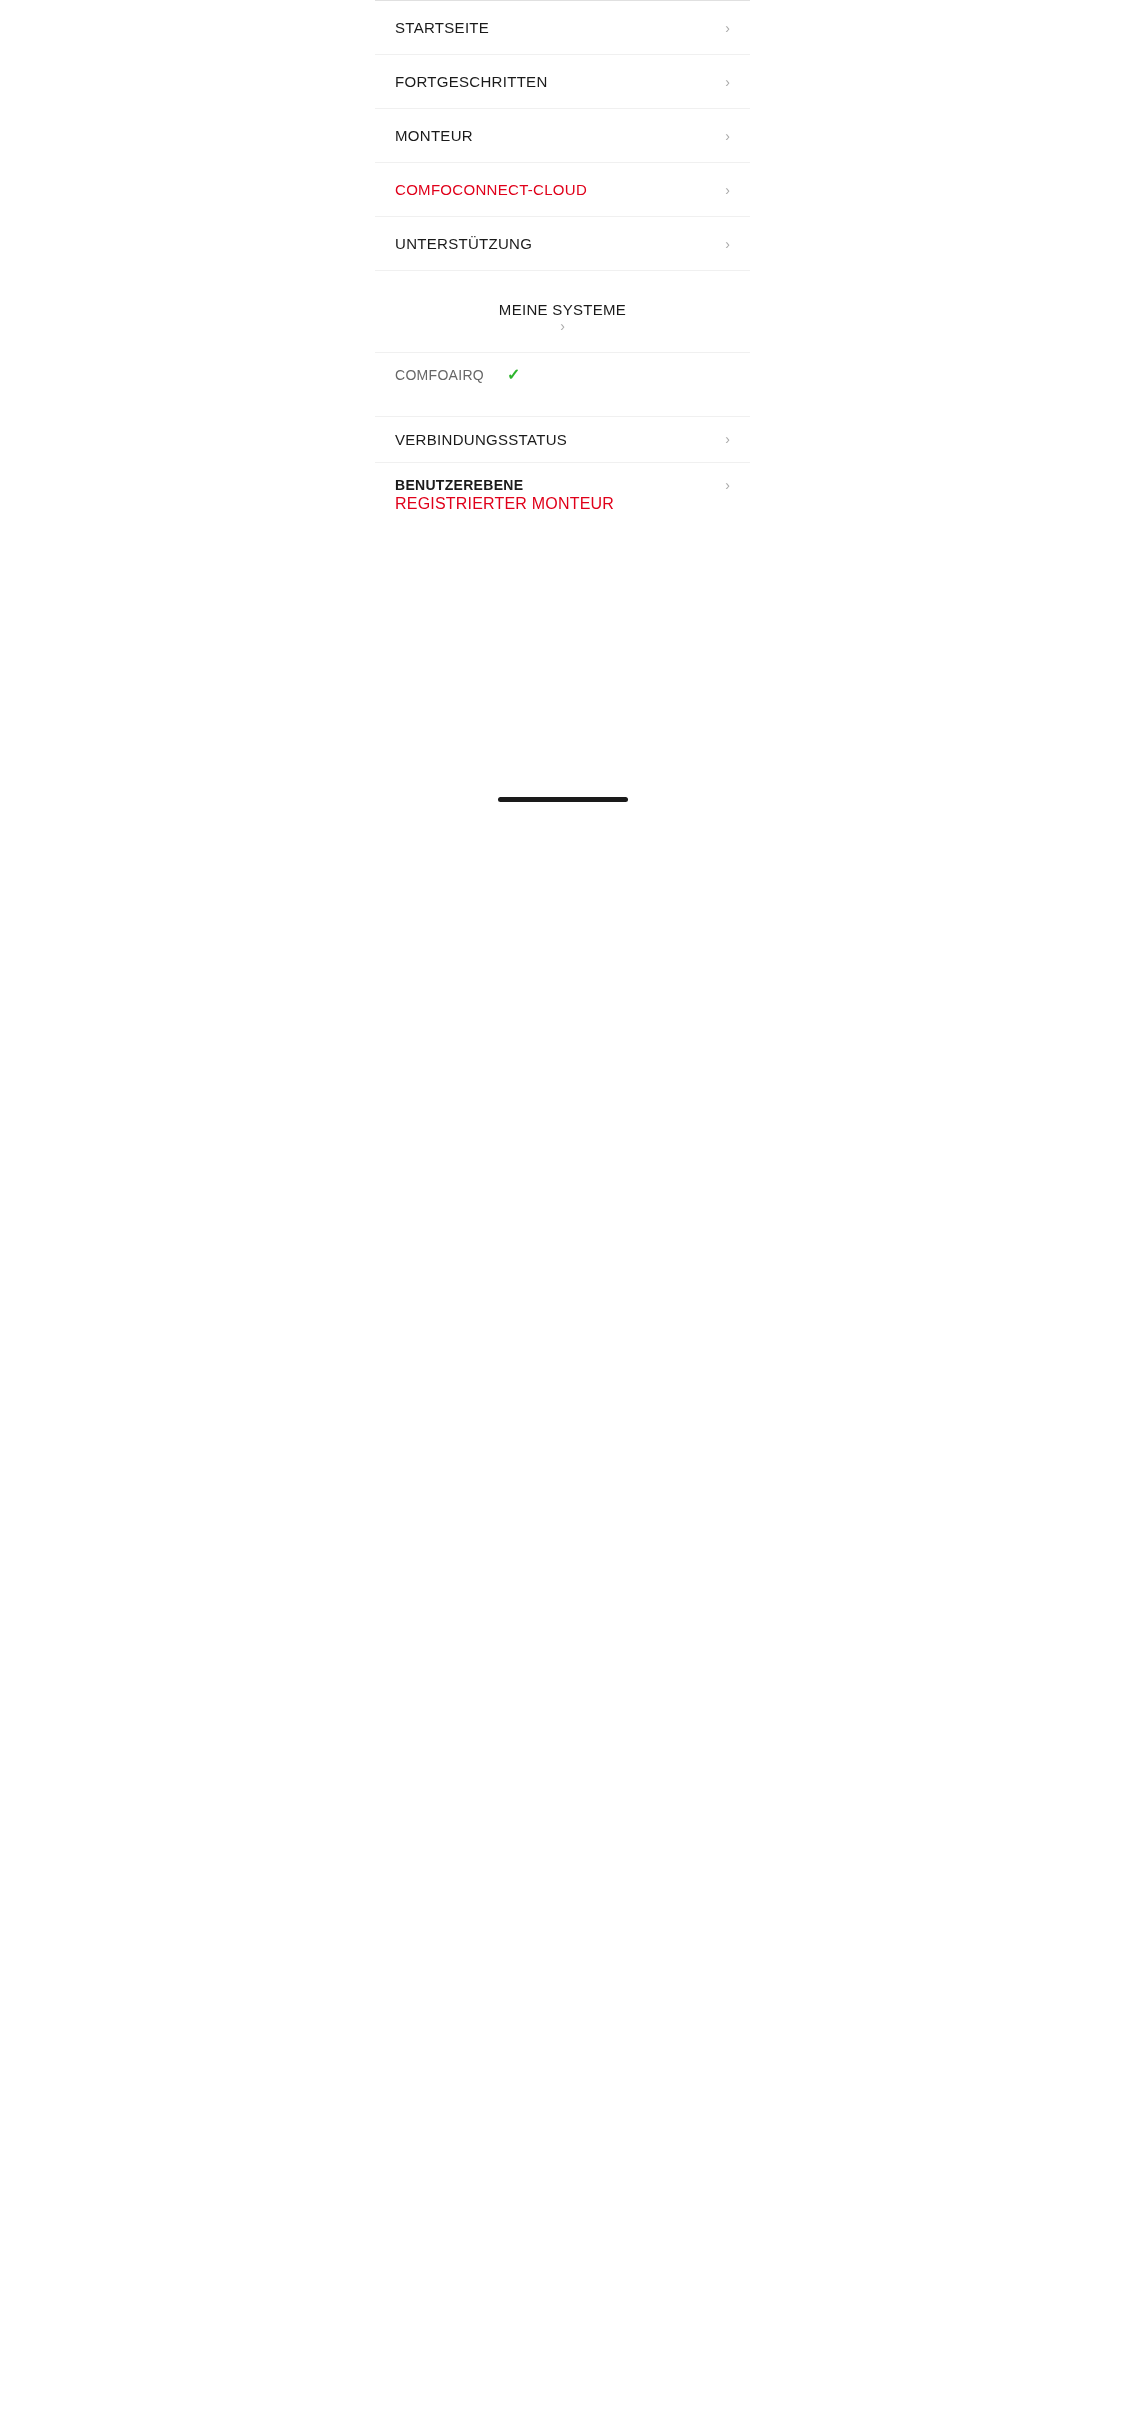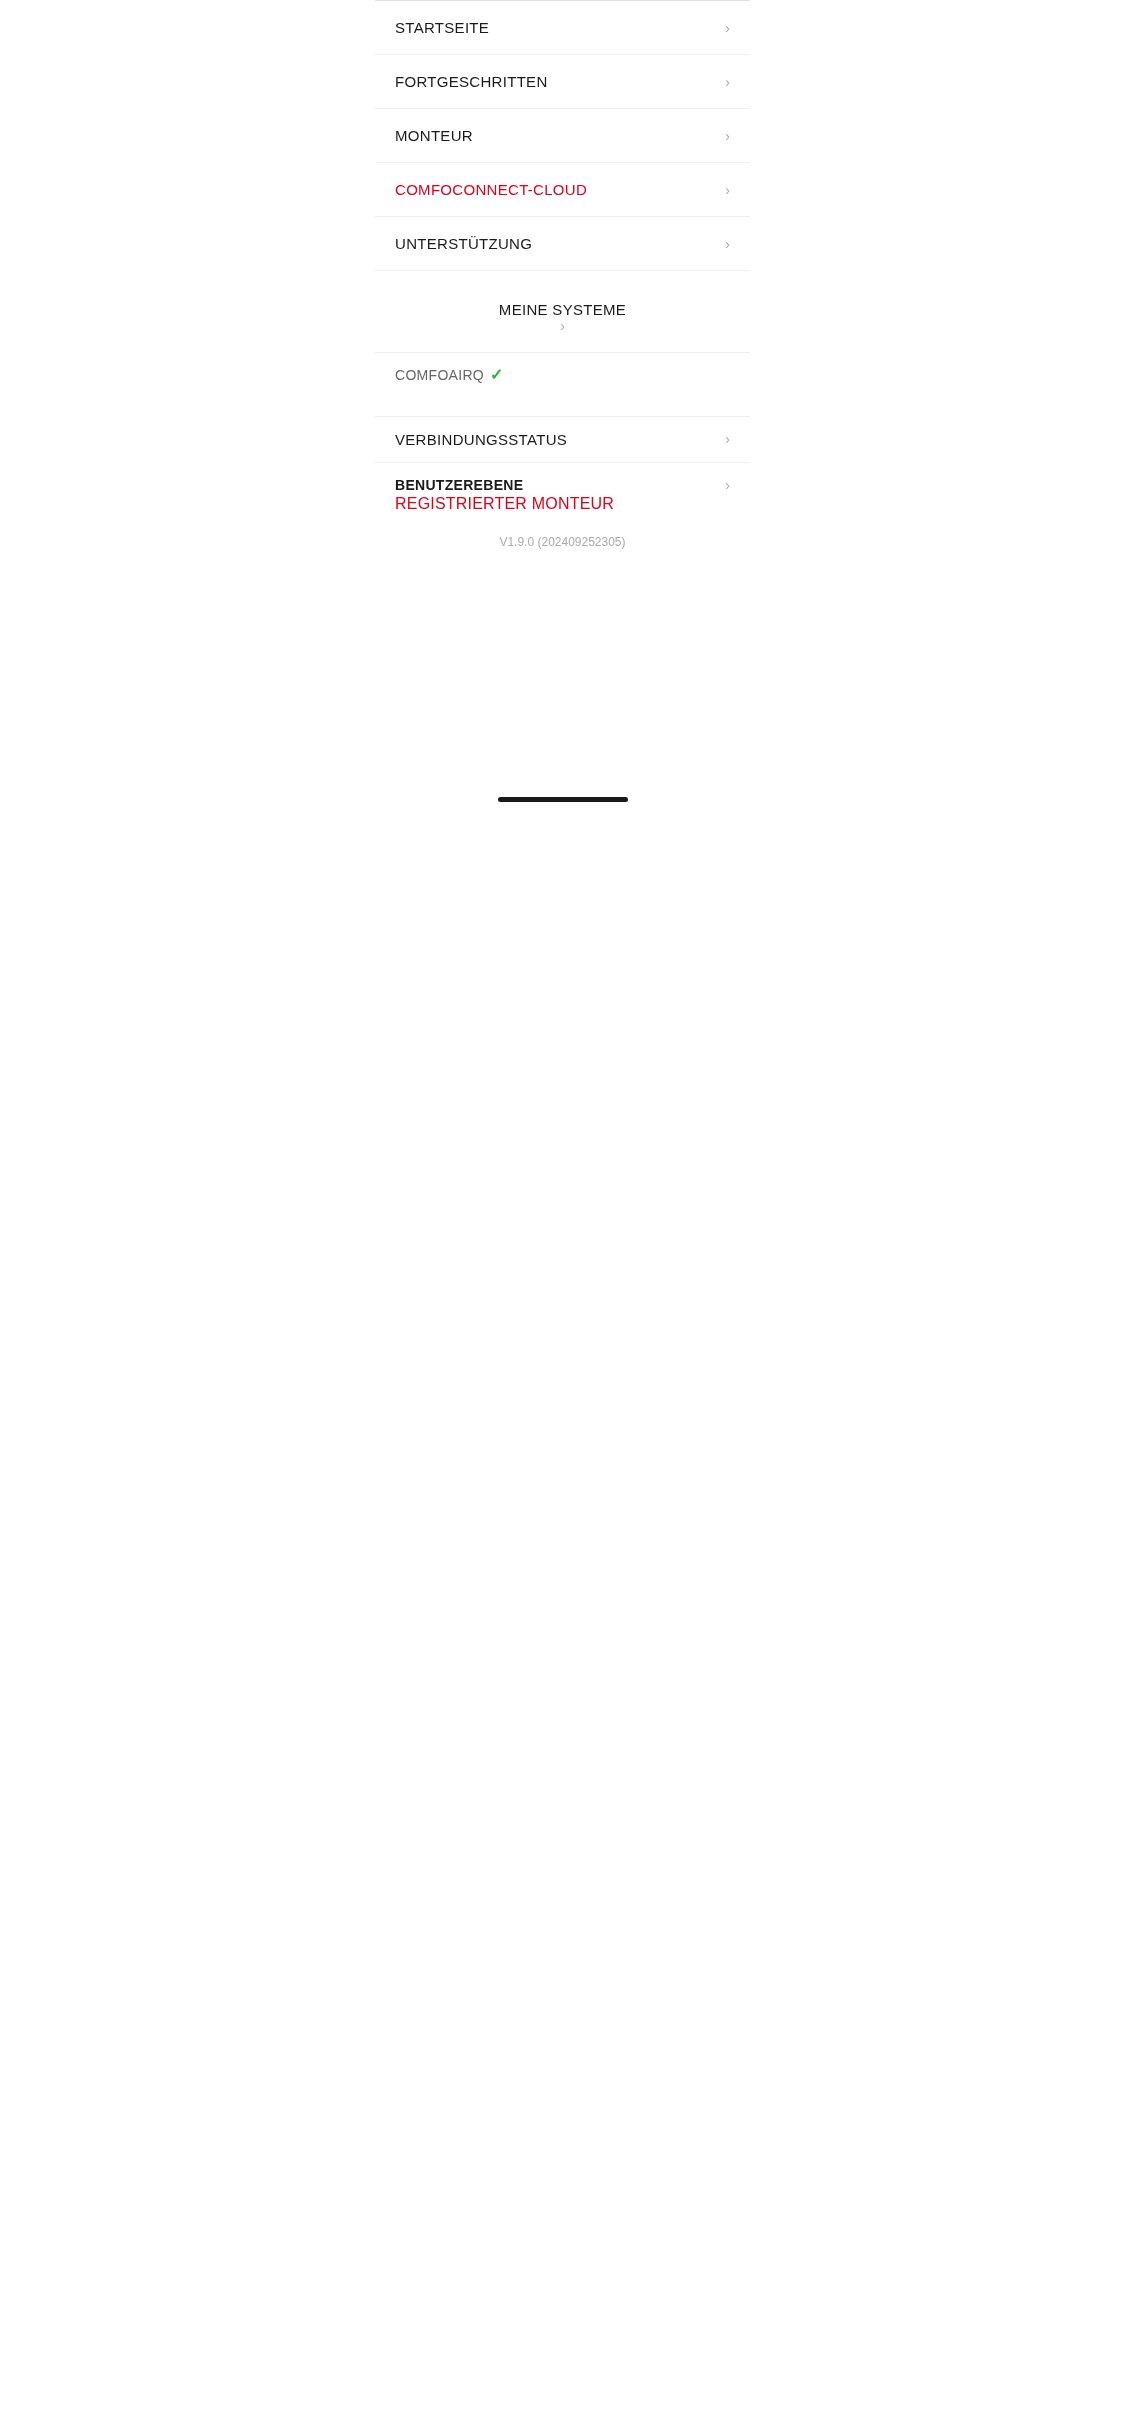--- a/index.html
+++ b/index.html
@@ -169,21 +169,21 @@
     
     .menu-section-gap {
       height: 12px;
       background: #ffffff;
     }
 
     .menu-subsystem-item {
       display: flex;
       align-items: center;
       padding: 12px 20px 12px 20px;
-      gap: 6px;
+      gap: 23px;
     }
 
     .subsystem-name {
       font-size: 14px;
       color: #666666;
       letter-spacing: 0.3px;
     }
 
     .check-mark {
       color: #2db52d;
@@ -385,21 +385,20 @@
           </div>
 
           <div class="menu-bottom-item">
             <div class="menu-bottom-label">
               <span class="menu-bottom-title">BENUTZEREBENE</span>
               <span class="menu-bottom-subtitle">REGISTRIERTER MONTEUR</span>
             </div>
             <span class="chevron">›</span>
           </div>
 
-          <div class="version-text">V1.9.0 (202409252305)</div>
         </div>
 
       </div>
     </div>
 
     <div class="side-panel">
       <div class="side-panel-header">
         <span class="side-panel-tab">FIRMWA</span>
       </div>
 

